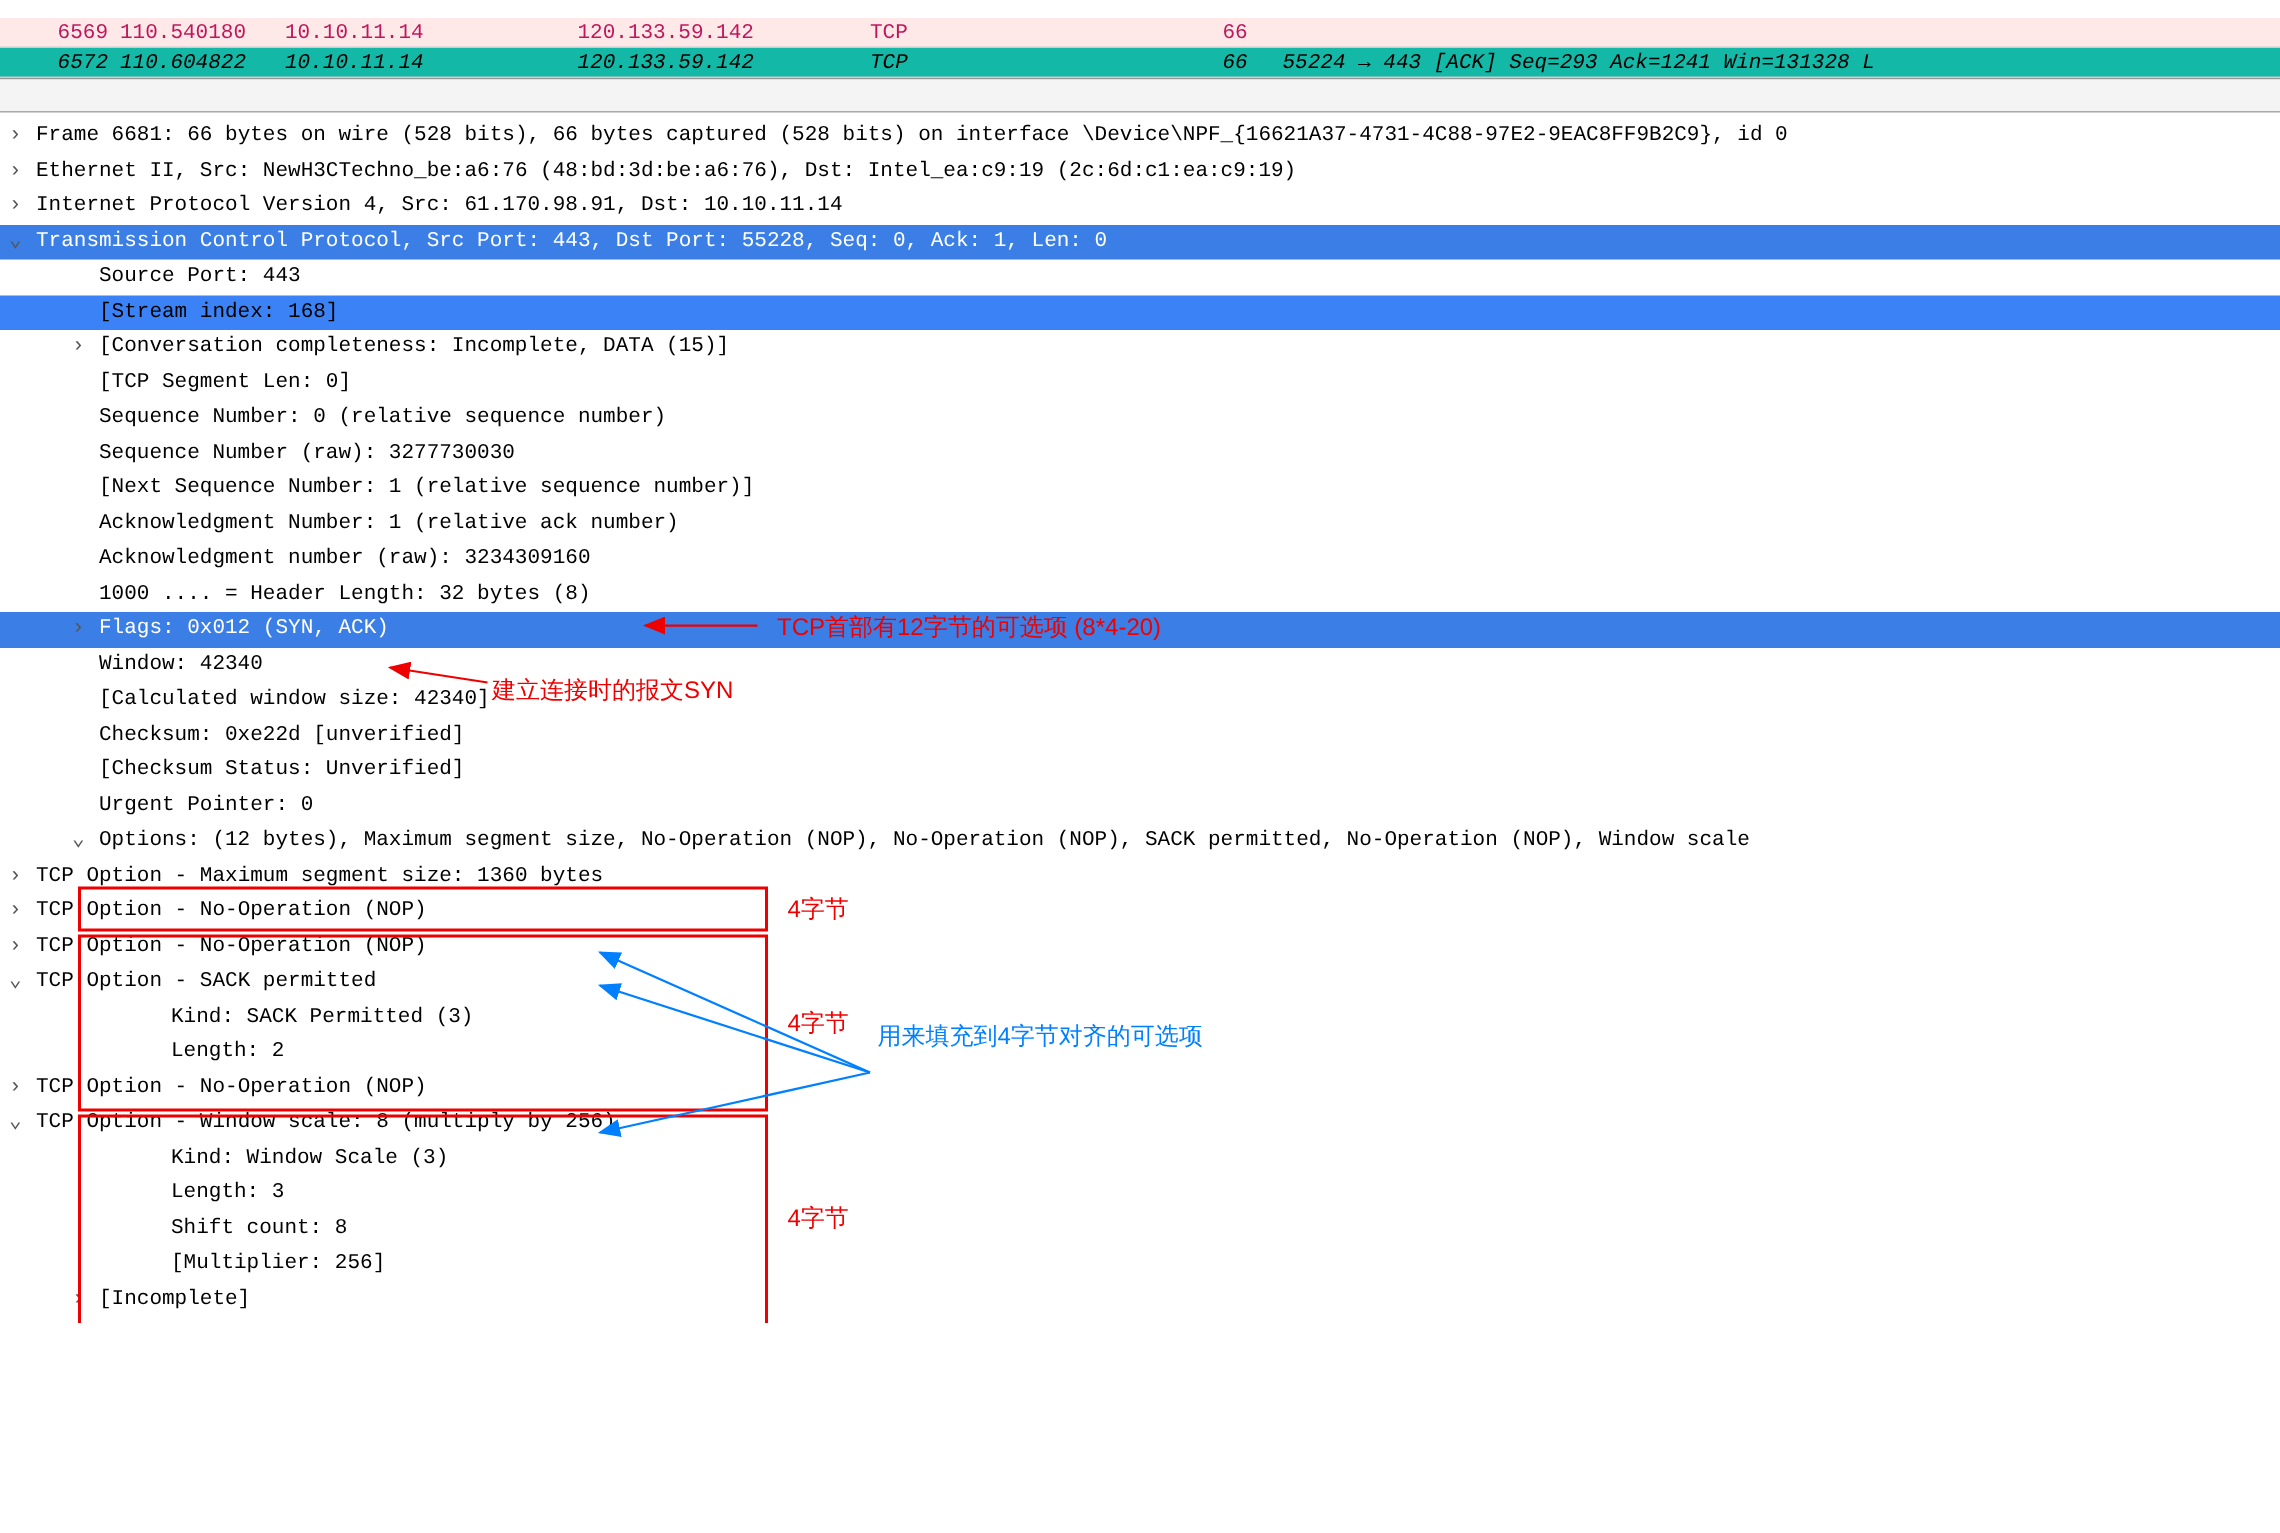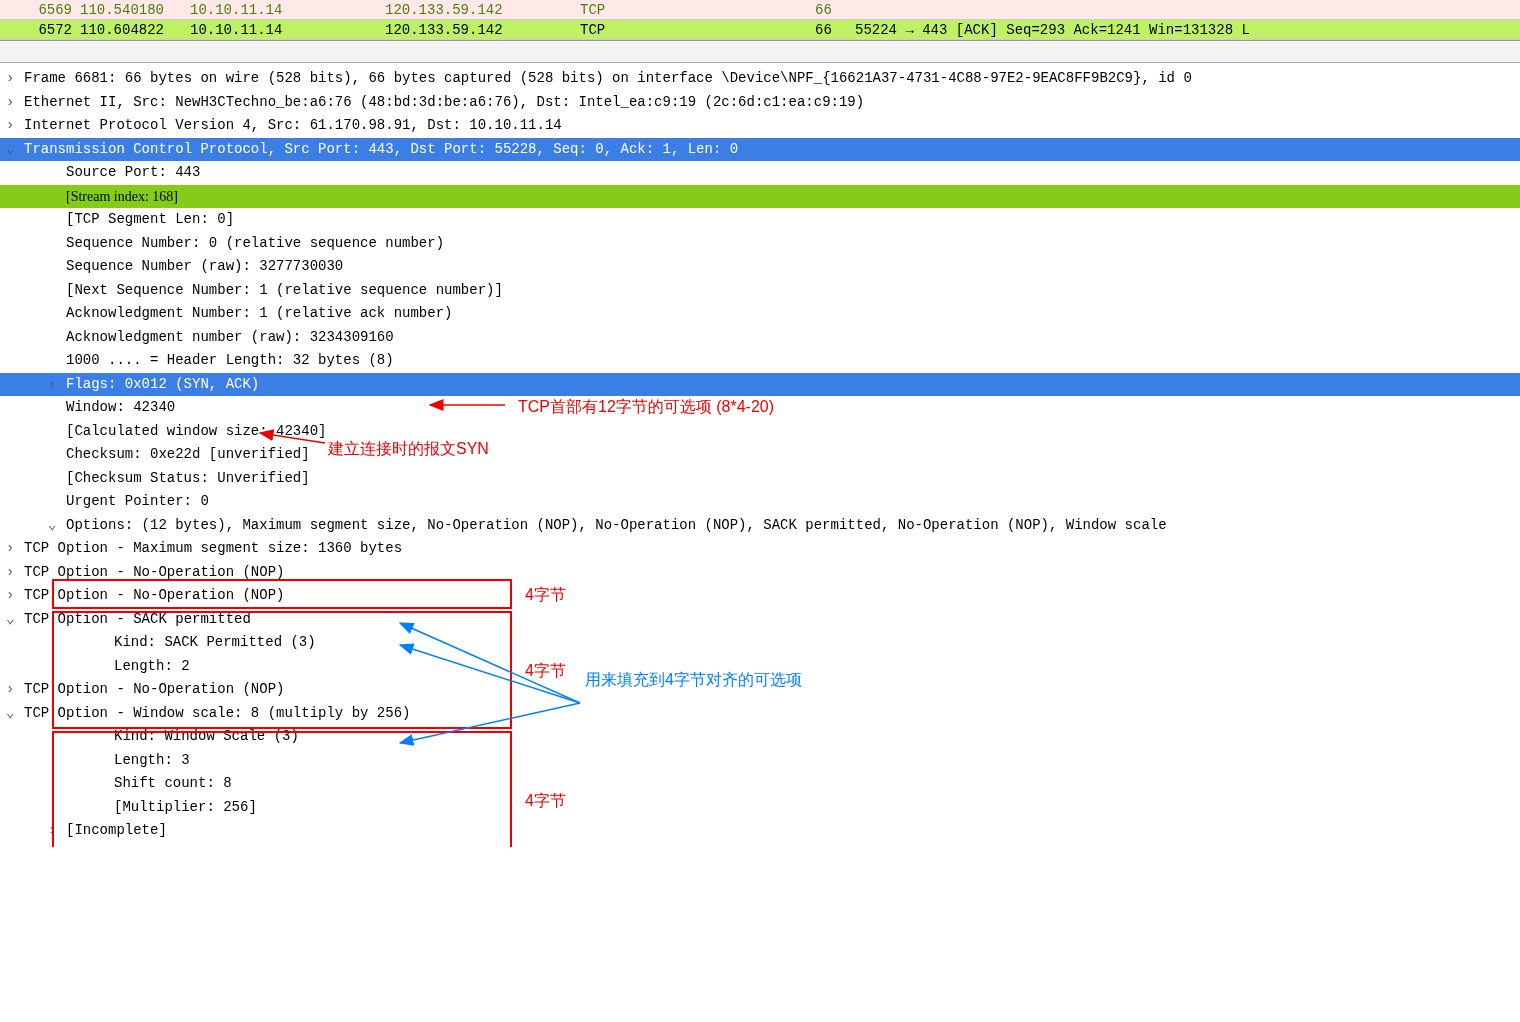--- a/index.html
+++ b/index.html
@@ -13,22 +13,22 @@
 }
 .packet-list {
   border-bottom: 1px solid #999;
 }
 .packet-row {
   display: flex;
   height: 20px;
   line-height: 20px;
   border-bottom: 1px solid #ccc;
 }
-.packet-row.red { background: #ffe8e8; color: #4d7c0f; }
-.packet-row.white { background: #bef264; color: #000; }
+.packet-row.red { background: #ffe8e8; color: #be185d; margin-top: 12px; }
+.packet-row.white { background: #14b8a6; color: #000; font-style: italic; }
 .col-no { width: 80px; text-align: right; padding-right: 8px; }
 .col-time { width: 110px; }
 .col-src { width: 195px; }
 .col-dst { width: 195px; }
 .col-proto { width: 235px; }
 .col-len { width: 40px; padding-right: 6px; }
 .col-info { flex: 1; overflow: hidden; }
 
 .details {
   padding: 4px 0;
@@ -44,21 +44,21 @@
 .tree-row.lvl3 { }
 .tree-row.lvl4 { padding-left: 96px; }
 .toggle {
   display: inline-block;
   width: 18px;
   color: #555;
   cursor: pointer;
 }
 .toggle-spacer { display: inline-block; width: 18px; }
 .sel-blue { background: #3a7ee6; color: #fff; }
-.sel-light { background: #84cc16; font-family: Liberation Serif, serif; }
+.sel-light { background: #3b82f6; }
 
 .annot {
   position: absolute;
   color: #e00;
   font-family: "Microsoft YaHei", sans-serif;
   font-size: 16px;
   pointer-events: none;
 }
 .annot.blue { color: #0080ff; }
 .redbox {
@@ -98,20 +98,21 @@
 
 <div style="height:22px;border-bottom:1px solid #aaa;background:#f4f4f4;"></div>
 
 <div class="details">
   <div class="tree-row lvl1"><span class="toggle">›</span><span>Frame 6681: 66 bytes on wire (528 bits), 66 bytes captured (528 bits) on interface \Device\NPF_{16621A37-4731-4C88-97E2-9EAC8FF9B2C9}, id 0</span></div>
   <div class="tree-row lvl1"><span class="toggle">›</span><span>Ethernet II, Src: NewH3CTechno_be:a6:76 (48:bd:3d:be:a6:76), Dst: Intel_ea:c9:19 (2c:6d:c1:ea:c9:19)</span></div>
   <div class="tree-row lvl1"><span class="toggle">›</span><span>Internet Protocol Version 4, Src: 61.170.98.91, Dst: 10.10.11.14</span></div>
   <div class="tree-row lvl1 sel-blue"><span class="toggle">⌄</span><span>Transmission Control Protocol, Src Port: 443, Dst Port: 55228, Seq: 0, Ack: 1, Len: 0</span></div>
   <div class="tree-row lvl2"><span class="toggle-spacer"></span><span>Source Port: 443</span></div>
   <div class="tree-row lvl2 sel-light"><span class="toggle-spacer"></span><span>[Stream index: 168]</span></div>
+  <div class="tree-row lvl2"><span class="toggle">›</span><span>[Conversation completeness: Incomplete, DATA (15)]</span></div>
   <div class="tree-row lvl2"><span class="toggle-spacer"></span><span>[TCP Segment Len: 0]</span></div>
   <div class="tree-row lvl2"><span class="toggle-spacer"></span><span>Sequence Number: 0    (relative sequence number)</span></div>
   <div class="tree-row lvl2"><span class="toggle-spacer"></span><span>Sequence Number (raw): 3277730030</span></div>
   <div class="tree-row lvl2"><span class="toggle-spacer"></span><span>[Next Sequence Number: 1    (relative sequence number)]</span></div>
   <div class="tree-row lvl2"><span class="toggle-spacer"></span><span>Acknowledgment Number: 1    (relative ack number)</span></div>
   <div class="tree-row lvl2"><span class="toggle-spacer"></span><span>Acknowledgment number (raw): 3234309160</span></div>
   <div class="tree-row lvl2"><span class="toggle-spacer"></span><span>1000 .... = Header Length: 32 bytes (8)</span></div>
   <div class="tree-row lvl2 sel-blue"><span class="toggle">›</span><span>Flags: 0x012 (SYN, ACK)</span></div>
   <div class="tree-row lvl2"><span class="toggle-spacer"></span><span>Window: 42340</span></div>
   <div class="tree-row lvl2"><span class="toggle-spacer"></span><span>[Calculated window size: 42340]</span></div>

